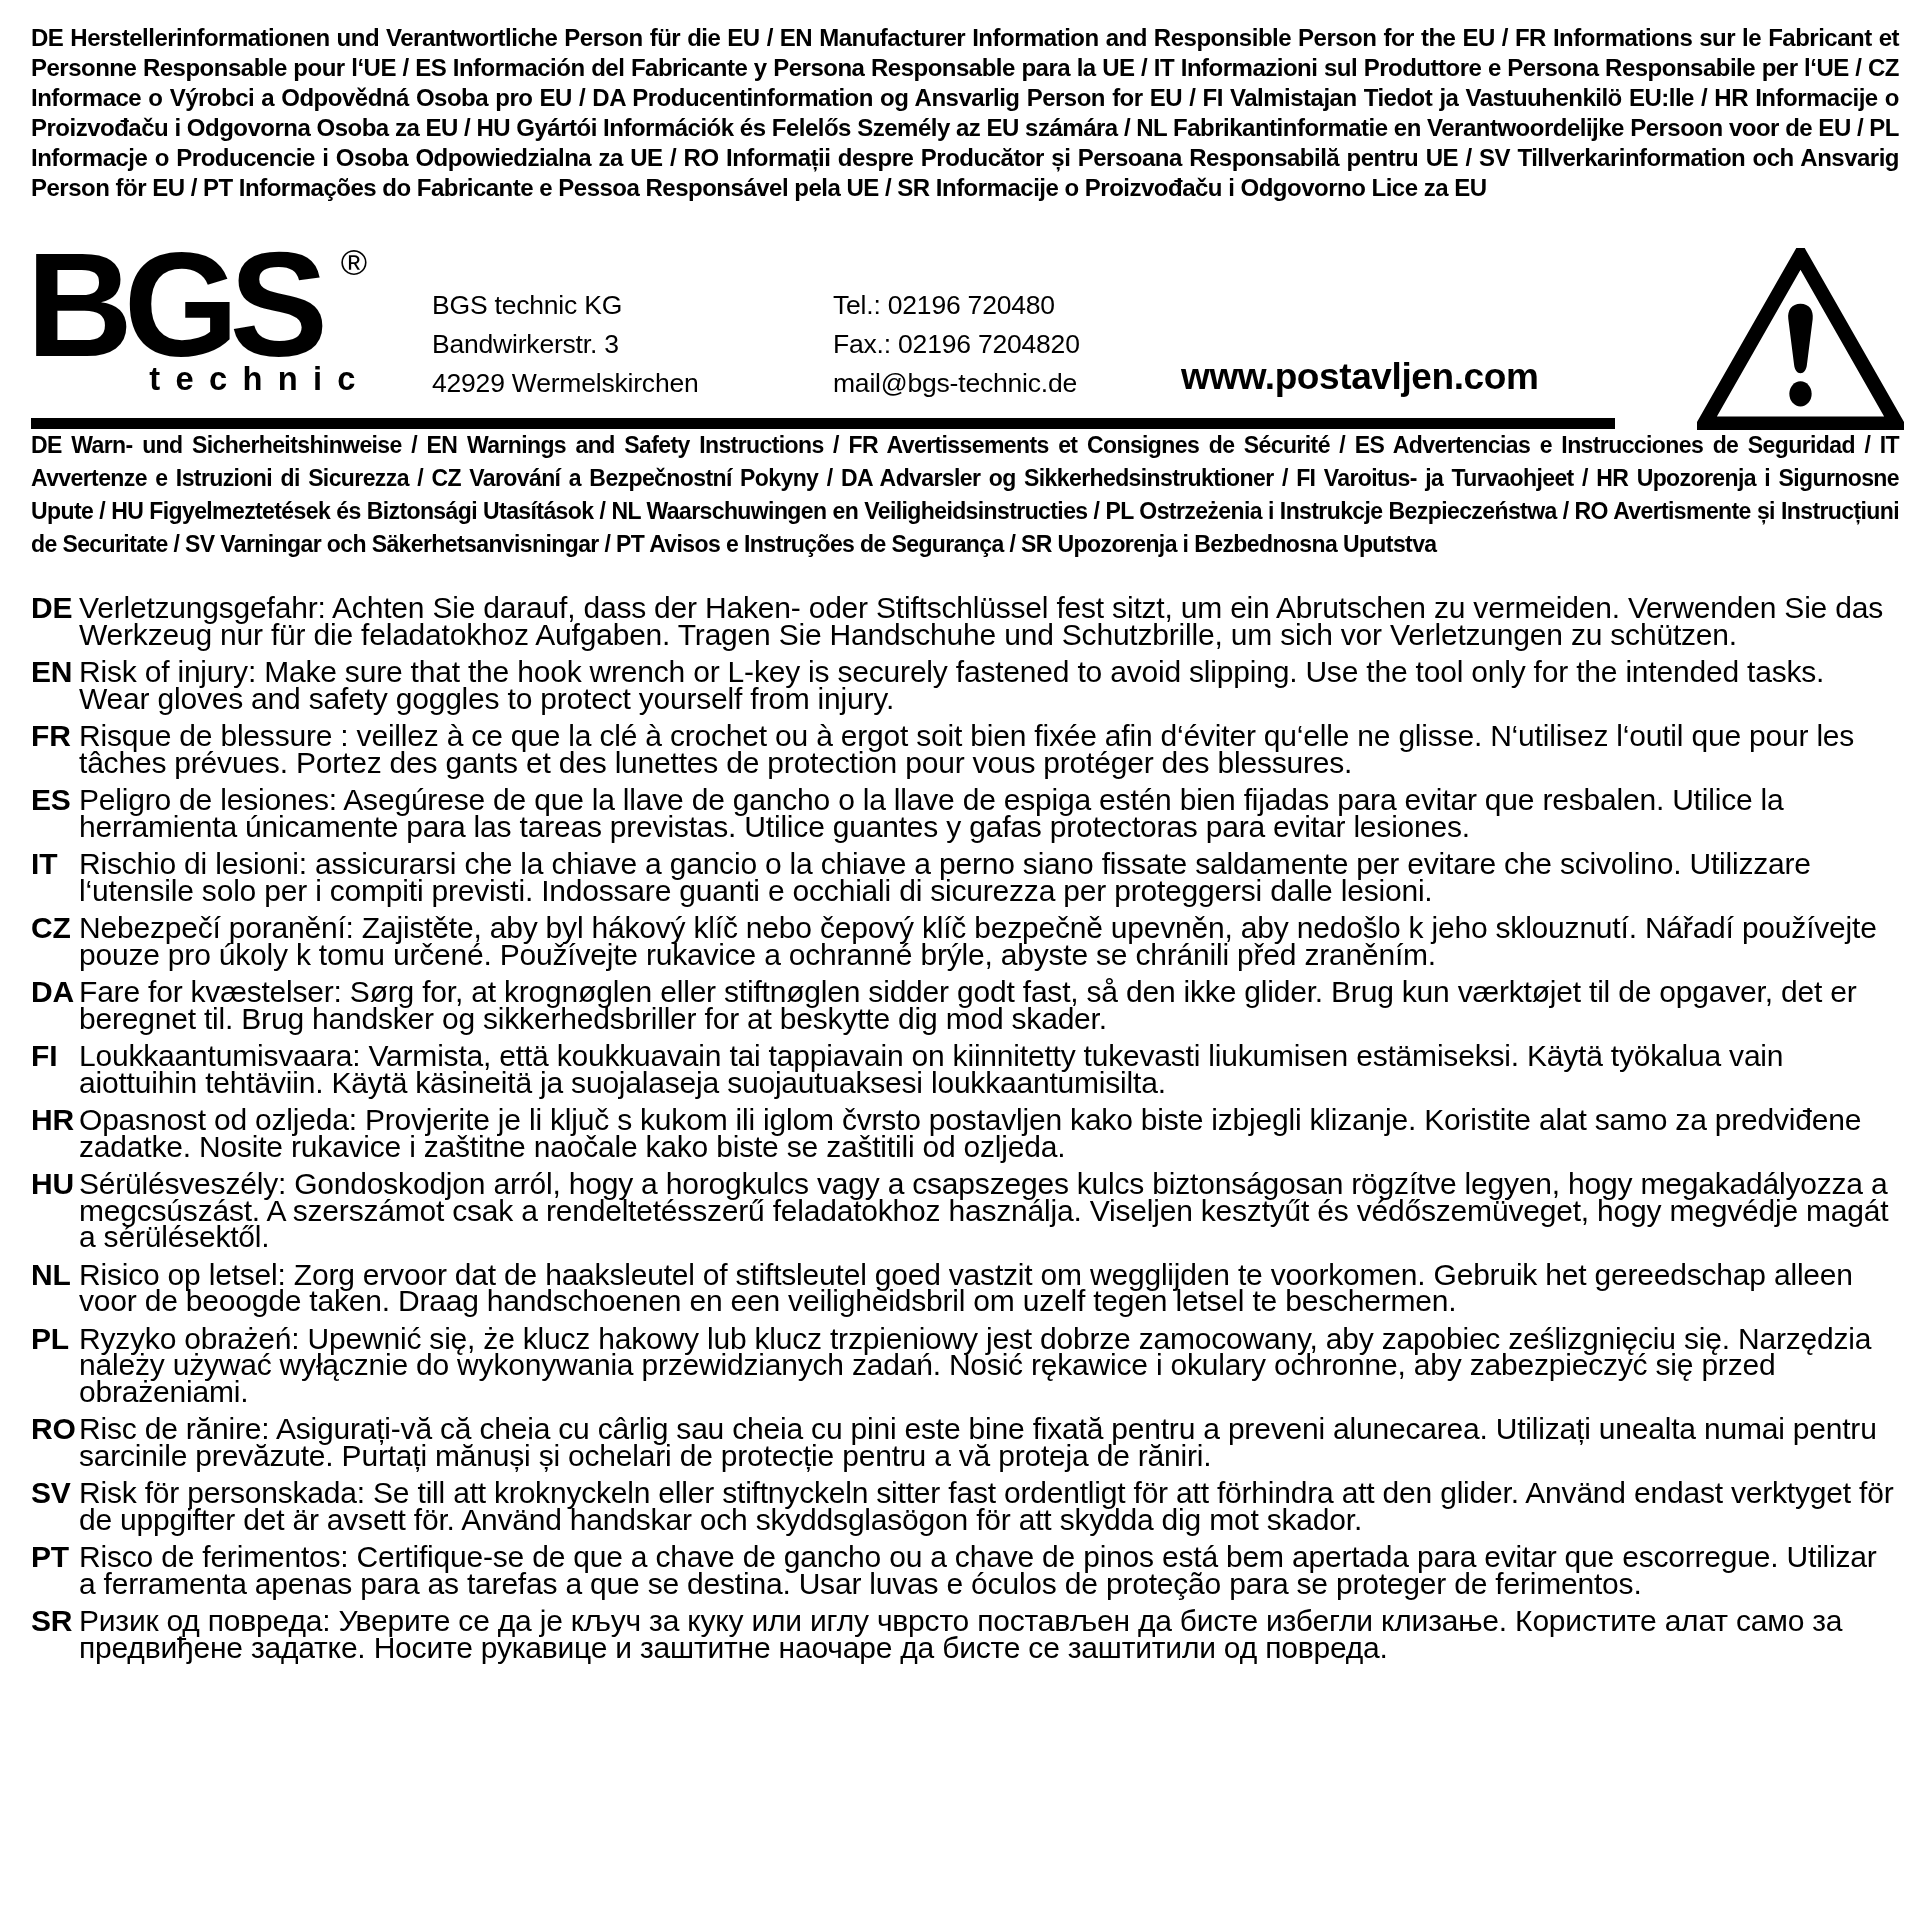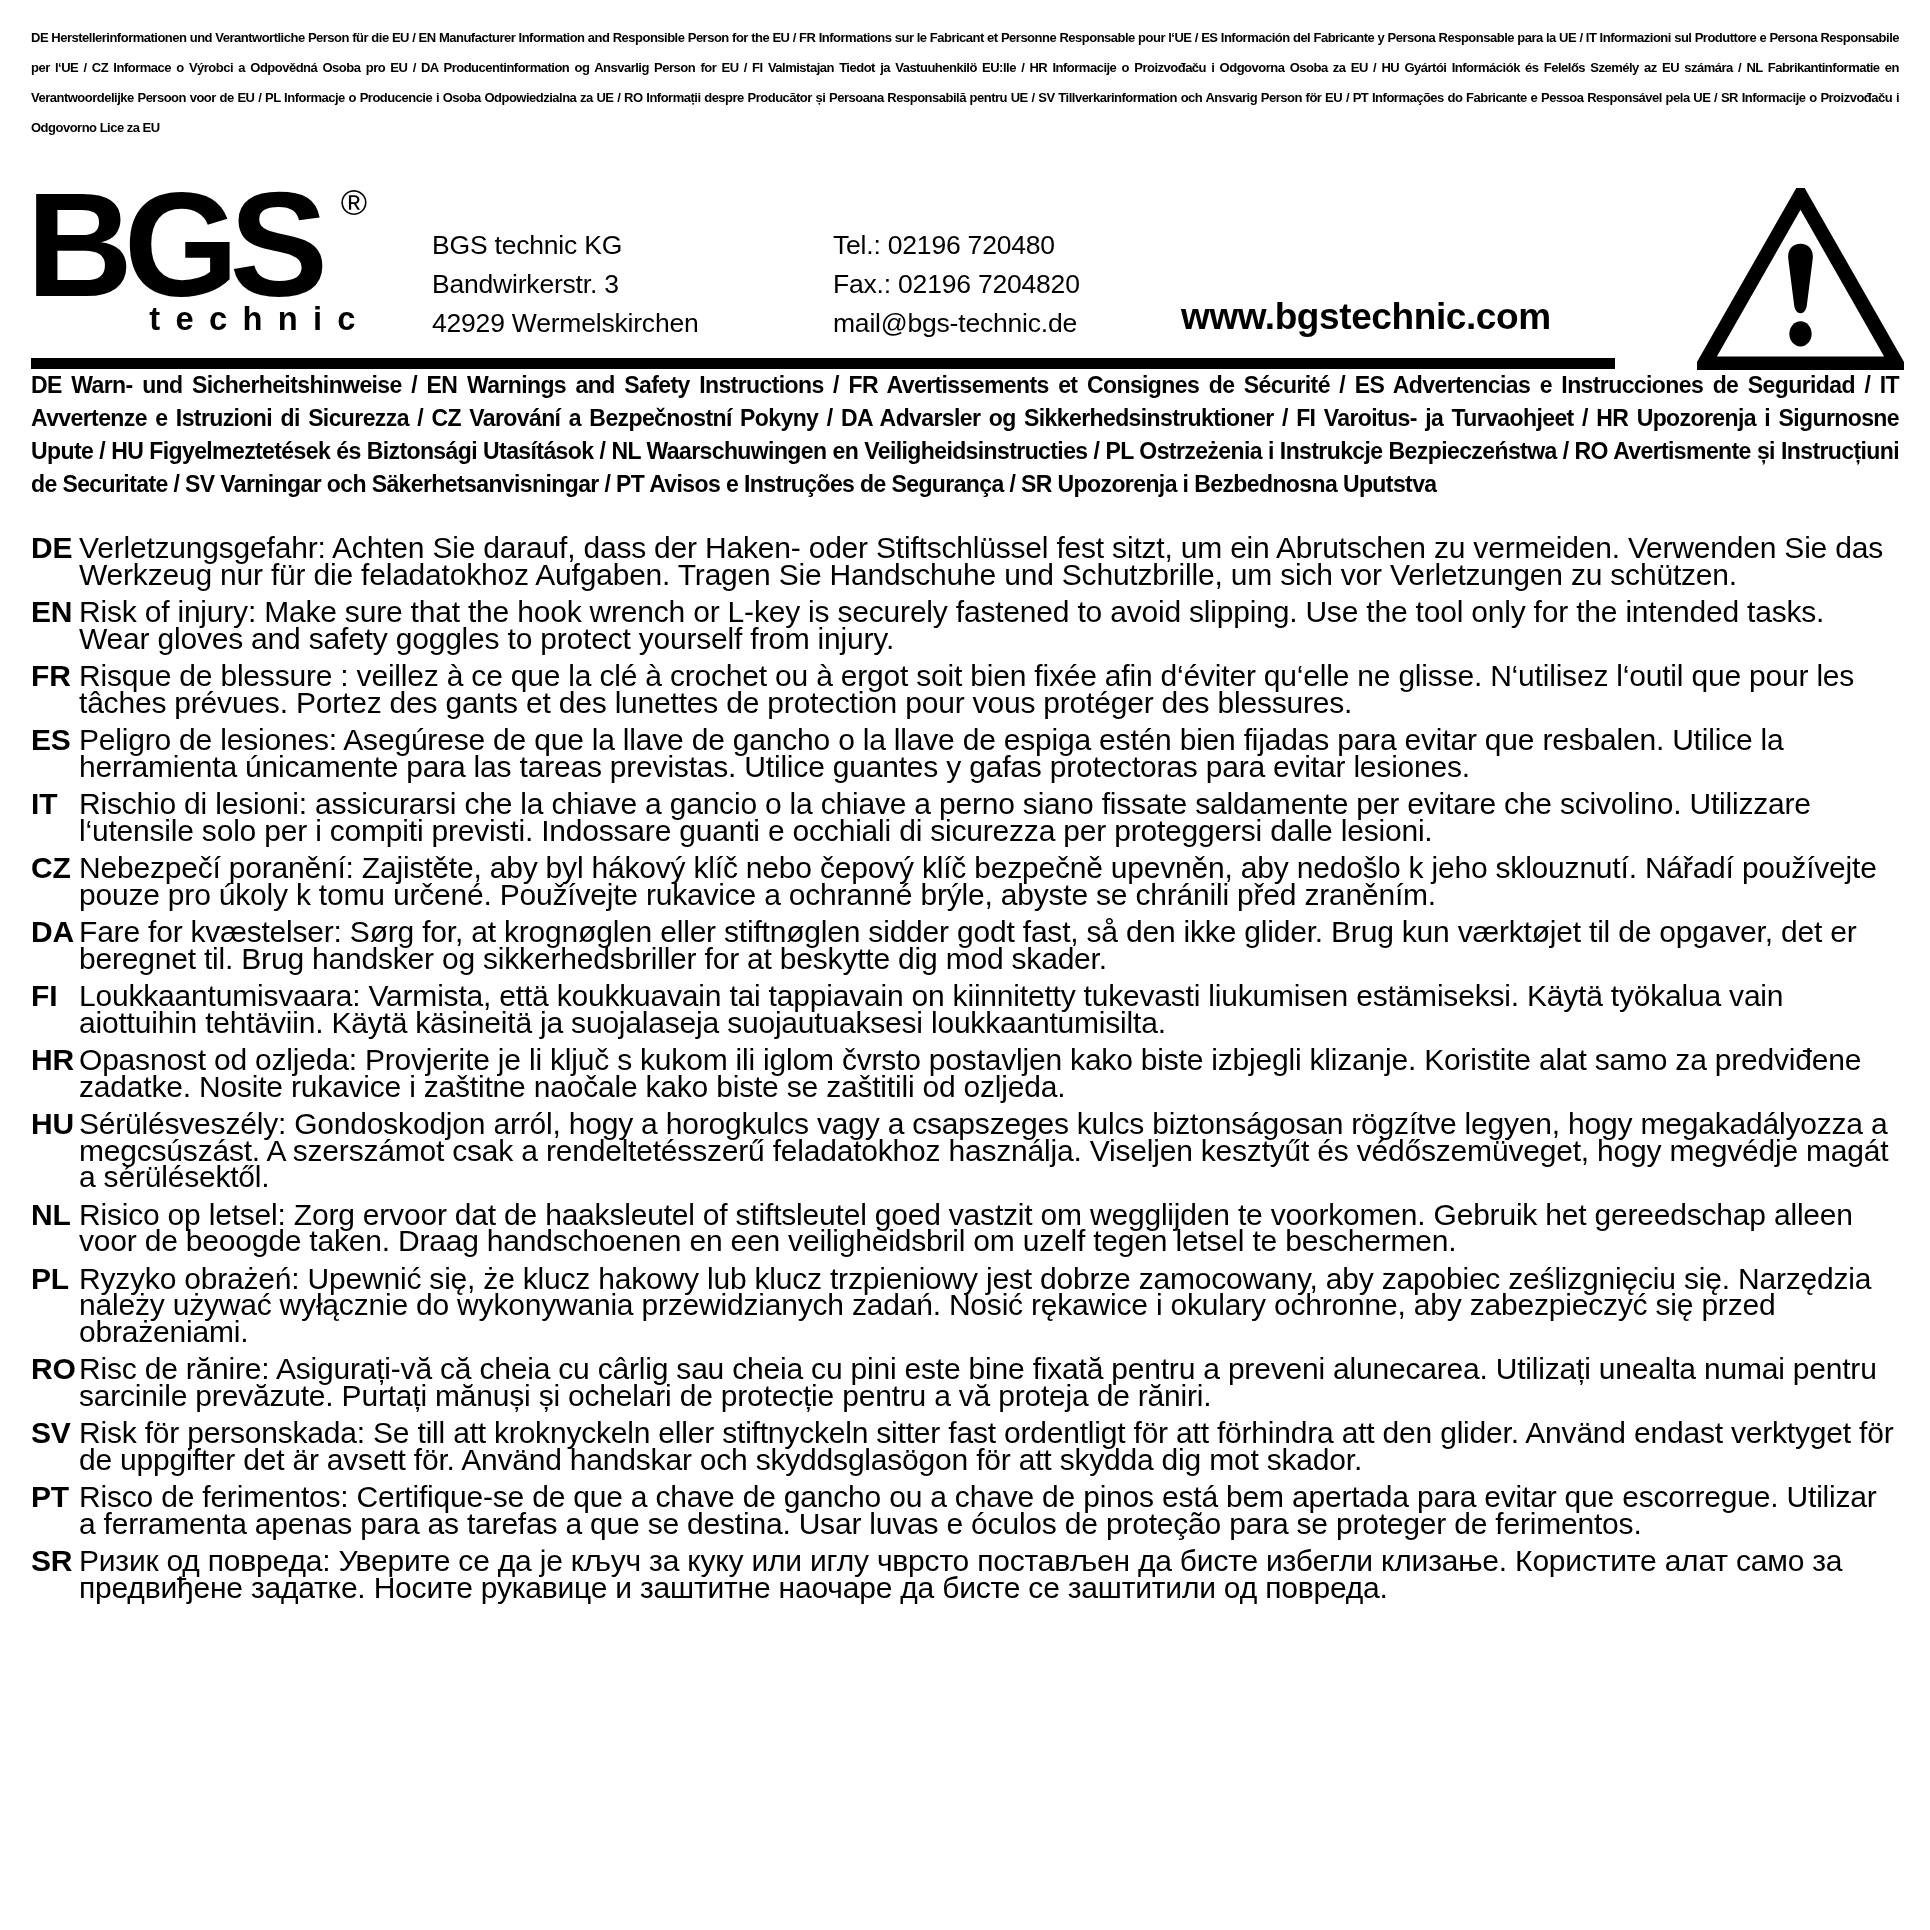--- a/index.html
+++ b/index.html
@@ -10,21 +10,21 @@
     overflow: hidden;
   }
   .page {
     position: relative;
     width: 1930px;
     height: 1930px;
     padding: 23px 31px 0 31px;
     background: #ffffff;
   }
   .header-title {
-    font-size: 13px;
+    font-size: 24px;
     font-weight: bold;
     line-height: 30px;
     letter-spacing: -0.5px;
     text-align: justify;
   }
   .company-row {
     position: relative;
     height: 167px;
     margin-top: 39px;
   }
@@ -87,21 +87,21 @@
       <div>Bandwirkerstr. 3</div>
       <div>42929 Wermelskirchen</div>
     </div>
 
     <div class="contact">
       <div>Tel.: 02196 720480</div>
       <div>Fax.: 02196 7204820</div>
       <div>mail@bgs-technic.de</div>
     </div>
 
-    <div class="website">www.bgstechnic.com</div>
+    <div class="website">www.postavljen.com</div>
 
     <div class="warning-triangle">
       <svg width="207" height="182" viewBox="0 0 100 88" xmlns="http://www.w3.org/2000/svg">
         <polygon points="50,3.5 96.5,85 3.5,85" fill="none" stroke="#000000" stroke-width="7" stroke-linejoin="miter"></polygon>
         <path d="M50,27 C54.2,27 56.4,30.2 55.9,34.3 L53.1,56.5 C52.8,59.1 51.6,60.6 50,60.6 C48.4,60.6 47.2,59.1 46.9,56.5 L44.1,34.3 C43.6,30.2 45.8,27 50,27 Z" fill="#000000"></path>
         <ellipse cx="50" cy="70.5" rx="5.4" ry="6.1" fill="#000000"></ellipse>
       </svg>
     </div>
 
   </div>

